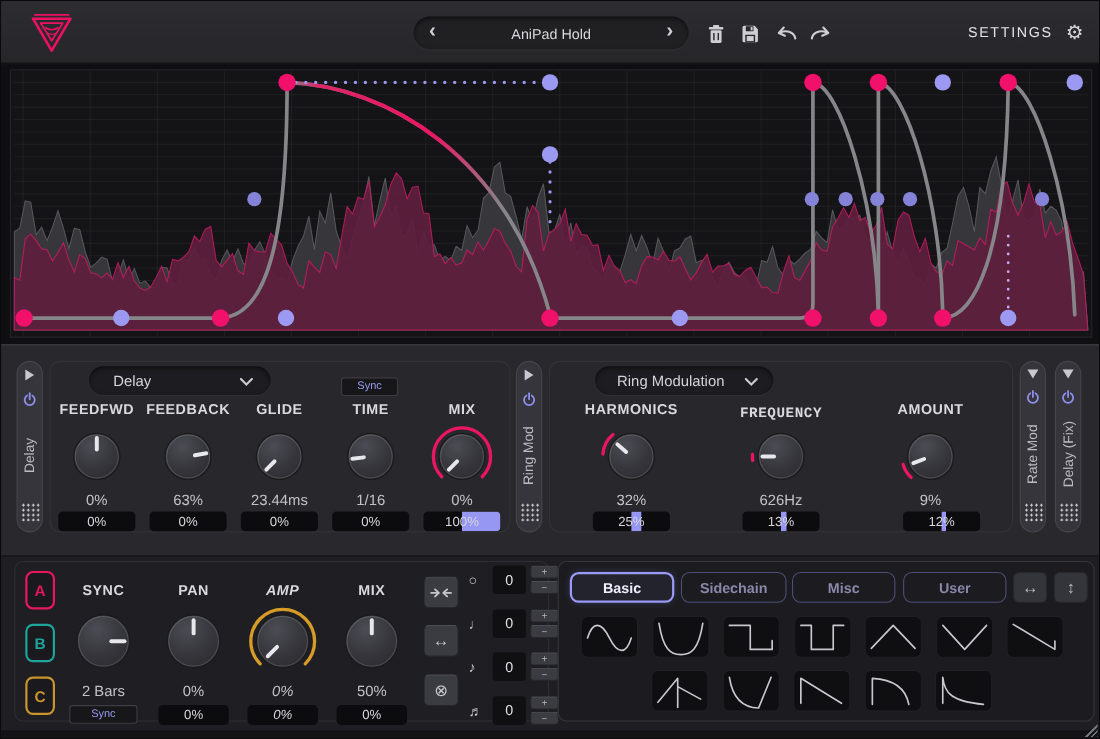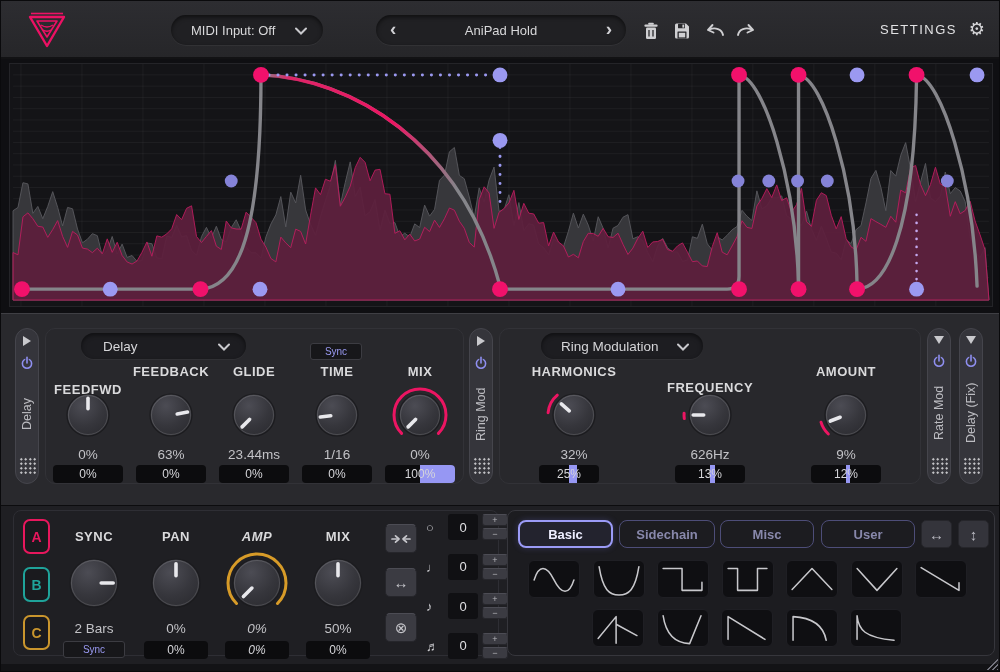--- a/index.html
+++ b/index.html
@@ -120,26 +120,20 @@
       <polygon points="3,7 37,7 20,36" fill="none" stroke="#ed1164" stroke-width="2.4" stroke-linejoin="round"></polygon>
       <polygon points="10,11 30,11 20,27" fill="none" stroke="#ed1164" stroke-width="1.6" stroke-linejoin="round"></polygon>
       <path d="M14,15 Q20,19 26,15" fill="none" stroke="#ed1164" stroke-width="1.4"></path>
       <path d="M16,20 Q20,22.5 24,20" fill="none" stroke="#ed1164" stroke-width="1.3"></path>
       <line x1="4" y1="3.5" x2="36" y2="3.5" stroke="#ed1164" stroke-width="1.6"></line>
     </svg>
     <div class="brand">
       <span class="flux">FLUX</span><span class="pro">PRO</span>
     </div>
 
-    <div class="pill" style="left:170px;width:152px;padding-left:20px;">
-      <span>MIDI Input: Off</span>
-      <svg class="chev" style="position:absolute;right:16px;top:12px" viewBox="0 0 12 8">
-        <polyline points="1,1.5 6,6.5 11,1.5" fill="none" stroke="#c9c9cd" stroke-width="2" stroke-linecap="round"></polyline>
-      </svg>
-    </div>
 
     <div class="pill" style="left:375px;width:250px;justify-content:center;">
       <span class="navarrow abs" style="left:14px;top:4px">‹</span>
       <span>AniPad Hold</span>
       <span class="navarrow abs" style="right:14px;top:4px">›</span>
     </div>
 
     <svg class="tb-ico" style="left:640px" viewBox="0 0 20 20">
       <rect x="5" y="6.5" width="10" height="11.5" rx="1.2" fill="#cfcfd2"></rect>
       <rect x="3.4" y="3.6" width="13.2" height="2.2" rx="1" fill="#cfcfd2"></rect>
@@ -264,21 +258,21 @@
     <div class="fxpanel" style="left:44px;width:419px"></div>
     <div class="selector" style="left:80px;top:19px;width:165px;padding-left:22px">
       <span>Delay</span>
       <svg class="chev" style="position:absolute;right:16px;top:10px" viewBox="0 0 12 8">
         <polyline points="1,1.5 6,6.5 11,1.5" fill="none" stroke="#c9c9cd" stroke-width="2" stroke-linecap="round"></polyline>
       </svg>
     </div>
     <div class="smallbtn" style="left:309px;top:29px;width:52px;height:17px;line-height:15px">Sync</div>
     <div id="delay-knobs">
         <div class="kgroup" style="left: 39px; top: 50px; height: 140px;">
-          <div class="klabel" style="margin-top: 18px;">FEEDFWD</div>
+          <div class="klabel" style="margin-top: 0px;">FEEDFWD</div>
           <svg width="58" height="58" viewBox="0 0 58 58" style="position:absolute;left:19px;top:22px">
             <circle cx="29" cy="29" r="21" fill="url(#kg)" stroke="#1b1b1e" stroke-width="1.2"></circle>
             <circle cx="29" cy="29" r="19.5" fill="none" stroke="rgba(255,255,255,0.14)" stroke-width="1"></circle>
             <line x1="29" y1="12.2" x2="29" y2="22.7" stroke="#e8e8ec" stroke-width="3.6" stroke-linecap="round" transform="rotate(0 29 29)"></line>
           </svg>
           <div class="kvalue" style="top: 83px;">0%</div>
           <div class="modbox" style="left: 13px; top: 101px; width: 70px;">
             <div class="fill" style="width: 0%;"></div>
             <div class="txt">0%</div>
           </div>
@@ -359,27 +353,27 @@
     <div id="ring-knobs">
         <div class="kgroup" style="left: 525px; top: 50px; height: 140px;">
           <div class="klabel" style="margin-top: 0px;">HARMONICS</div>
           <svg width="58" height="58" viewBox="0 0 58 58" style="position:absolute;left:19px;top:22px">
             <path d="M3.1,26.7 A26,26 0 0 1 12.3,9.1" fill="none" stroke="#ec1562" stroke-width="3" stroke-linecap="round"></path>
             <circle cx="29" cy="29" r="21" fill="url(#kg)" stroke="#1b1b1e" stroke-width="1.2"></circle>
             <circle cx="29" cy="29" r="19.5" fill="none" stroke="rgba(255,255,255,0.14)" stroke-width="1"></circle>
             <line x1="29" y1="12.2" x2="29" y2="22.7" stroke="#e8e8ec" stroke-width="3.6" stroke-linecap="round" transform="rotate(-49 29 29)"></line>
           </svg>
           <div class="kvalue" style="top: 83px;">32%</div>
-          <div class="modbox" style="left: 13px; top: 101px; width: 60px;">
+          <div class="modbox" style="left: 13px; top: 101px; width: 70px;">
             <div class="fill" style="width: 12.5%;"></div>
             <div class="txt">25%</div>
           </div>
         </div>
         <div class="kgroup" style="left: 661px; top: 50px; height: 140px;">
-          <div class="klabel" style="margin-top: 16px;">FREQUENCY</div>
+          <div class="klabel" style="margin-top: 4px; font-family: Liberation Mono, monospace;">FREQUENCY</div>
           <svg width="58" height="58" viewBox="0 0 58 58" style="position:absolute;left:19px;top:22px">
             <path d="M3.3,32.6 A26,26 0 0 1 3.1,27.2" fill="none" stroke="#ec1562" stroke-width="3" stroke-linecap="round"></path>
             <circle cx="29" cy="29" r="21" fill="url(#kg)" stroke="#1b1b1e" stroke-width="1.2"></circle>
             <circle cx="29" cy="29" r="19.5" fill="none" stroke="rgba(255,255,255,0.14)" stroke-width="1"></circle>
             <line x1="29" y1="12.2" x2="29" y2="22.7" stroke="#e8e8ec" stroke-width="3.6" stroke-linecap="round" transform="rotate(-90 29 29)"></line>
           </svg>
           <div class="kvalue" style="top: 83px;">626Hz</div>
           <div class="modbox" style="left: 13px; top: 101px; width: 70px;">
             <div class="fill" style="width: 6.5%;"></div>
             <div class="txt">13%</div>
@@ -387,21 +381,21 @@
         </div>
         <div class="kgroup" style="left: 797px; top: 50px; height: 140px;">
           <div class="klabel" style="margin-top: 0px;">AMOUNT</div>
           <svg width="58" height="58" viewBox="0 0 58 58" style="position:absolute;left:19px;top:22px">
             <path d="M11.3,48.0 A26,26 0 0 1 4.0,36.2" fill="none" stroke="#ec1562" stroke-width="3" stroke-linecap="round"></path>
             <circle cx="29" cy="29" r="21" fill="url(#kg)" stroke="#1b1b1e" stroke-width="1.2"></circle>
             <circle cx="29" cy="29" r="19.5" fill="none" stroke="rgba(255,255,255,0.14)" stroke-width="1"></circle>
             <line x1="29" y1="12.2" x2="29" y2="22.7" stroke="#e8e8ec" stroke-width="3.6" stroke-linecap="round" transform="rotate(-111 29 29)"></line>
           </svg>
           <div class="kvalue" style="top: 83px;">9%</div>
-          <div class="modbox" style="left: 13px; top: 101px; width: 70px;">
+          <div class="modbox" style="left: 23px; top: 101px; width: 70px;">
             <div class="fill" style="width: 6%;"></div>
             <div class="txt">12%</div>
           </div>
         </div>
       </div>
 
     <div class="rail" style="left:926px">
       <div class="tri-d"></div>
       <svg class="pwr" width="16" height="16" viewBox="0 0 16 16">
         <circle cx="8" cy="8.6" r="4.6" fill="none" stroke="#8f8ff0" stroke-width="1.6"></circle>

